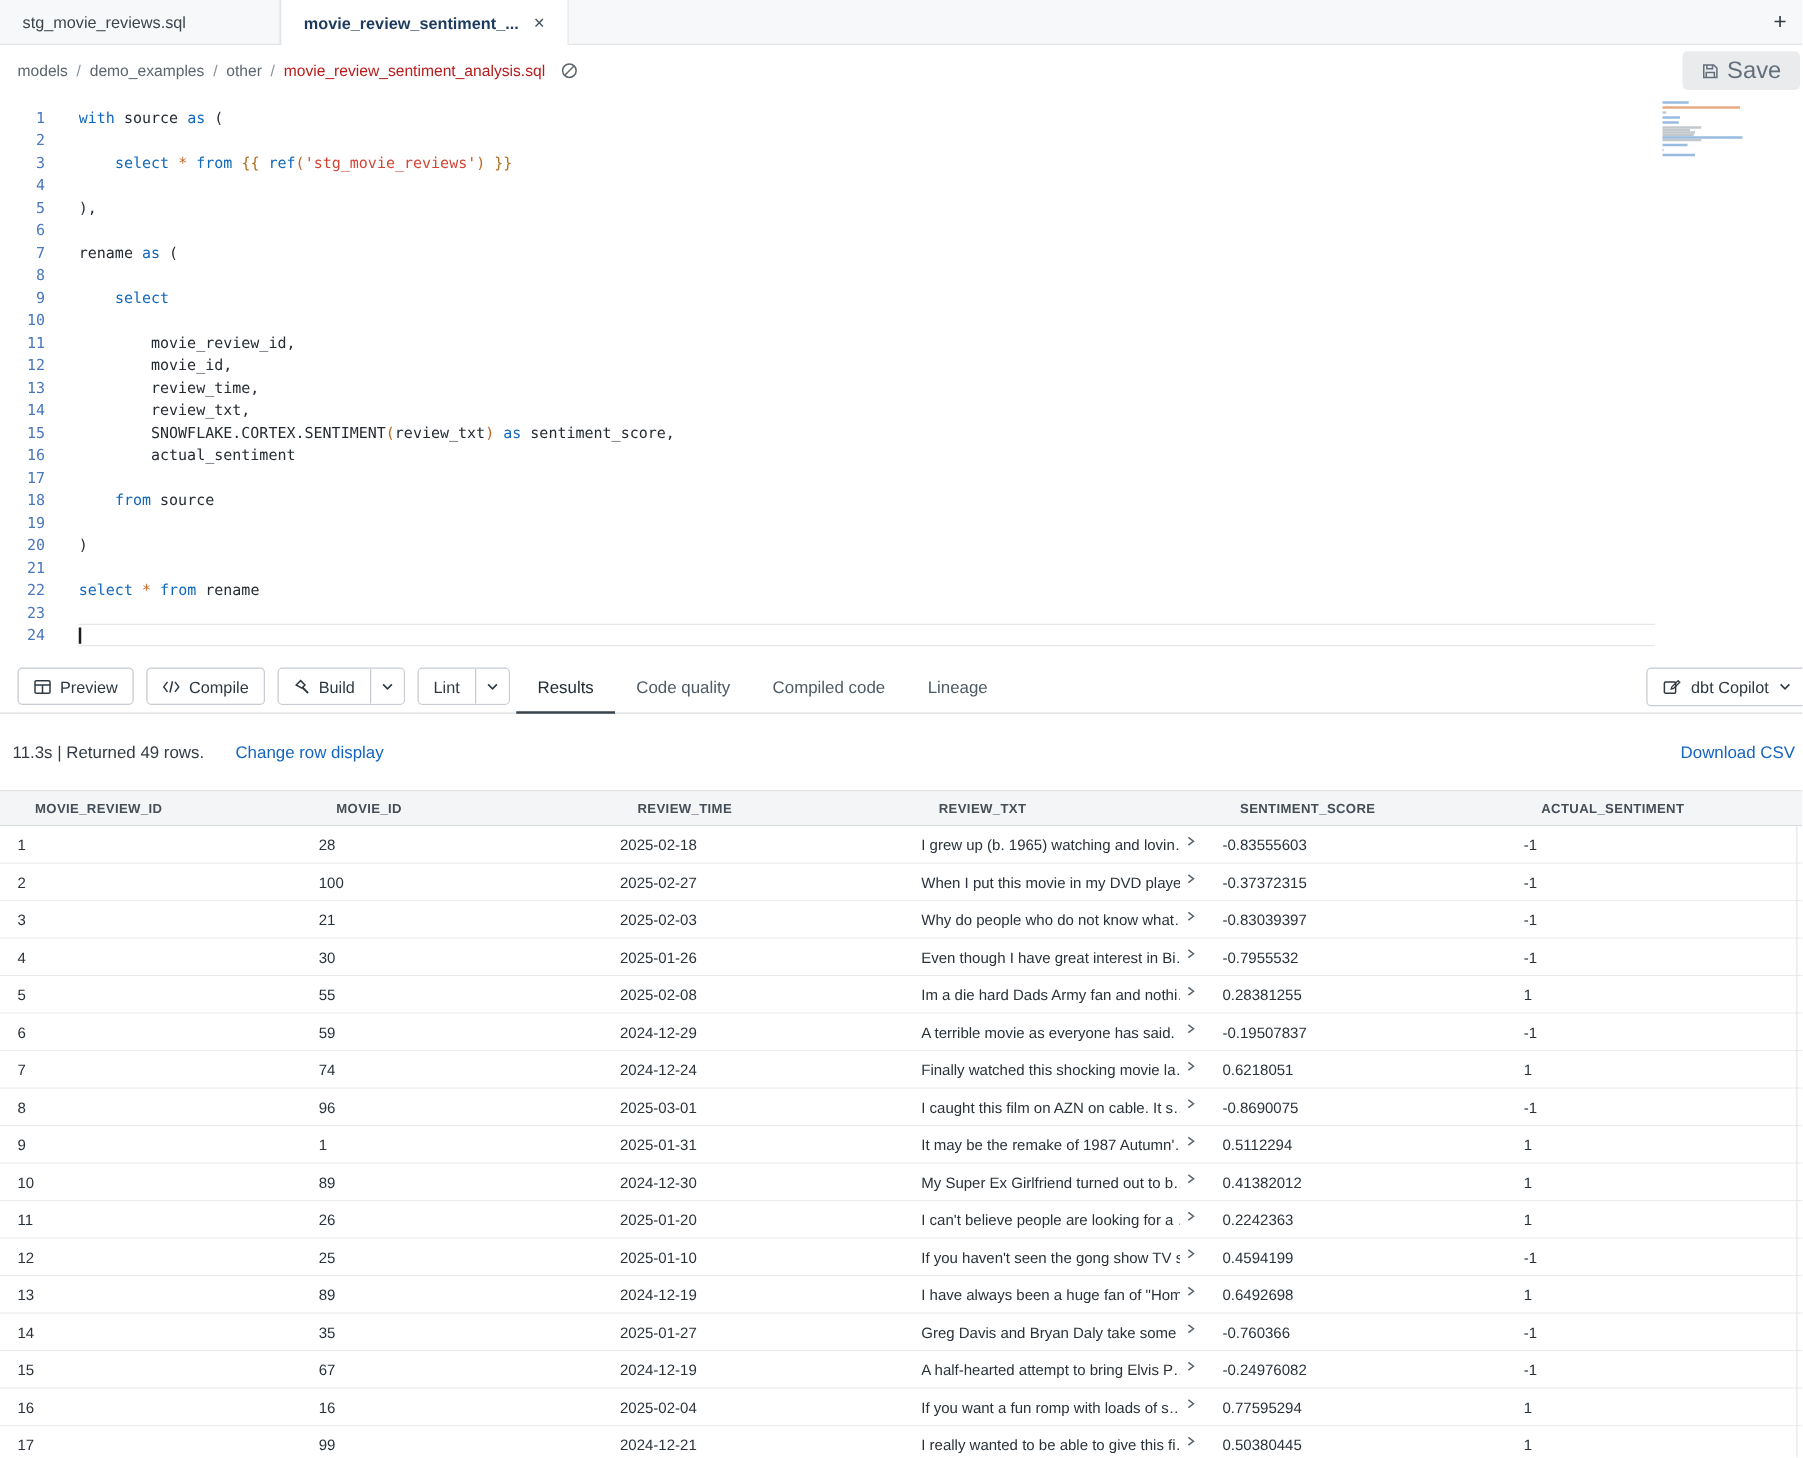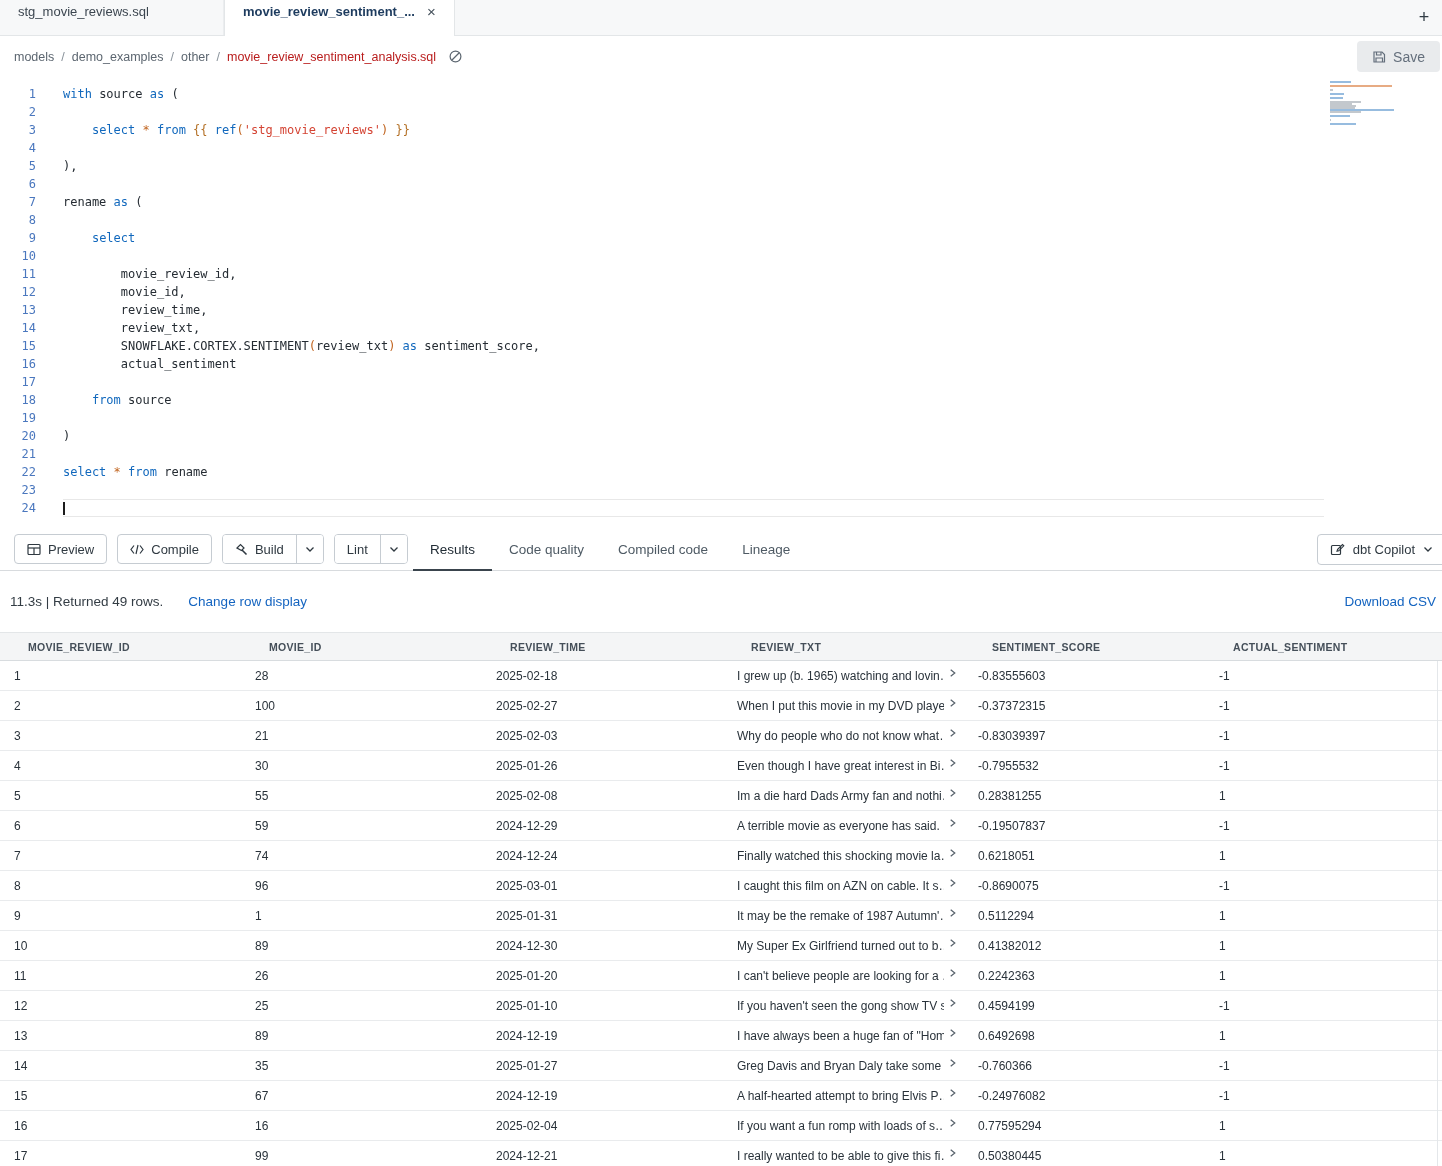--- a/index.html
+++ b/index.html
@@ -2,32 +2,32 @@
 <html><head>
 <meta charset="utf-8">
 <style>
   * { margin:0; padding:0; }
   body {
     width:1442px; height:1166px; overflow:hidden; background:#fff;
     font-family:"Liberation Sans", sans-serif; color:#2f3941;
   }
   
   .tabbar { height:36px; background:#f7f8f9; border-bottom:1px solid #e3e6e8; display:flex; align-items:stretch; box-sizing:border-box; }
-  .tab { display:flex; align-items:flex-start; padding:4px 18px; font-size:13px; color:#3c4650; cursor:pointer; box-sizing:border-box; }
+  .tab { display:flex; align-items:center; padding:4px 18px; font-size:13px; color:#3c4650; cursor:pointer; box-sizing:border-box; }
   .tab.inactive { min-width:224px; border-right:1px solid #ebedef; }
   .tab.active { min-width:222px; background:#fff; border-left:1px solid #e3e6e8; border-right:1px solid #e3e6e8; margin-bottom:-1px; color:#1d3b5e; font-weight:700; justify-content:space-between; }
   .tab-close { font-weight:400; color:#44505b; font-size:15px; margin-left:12px; line-height:1; }
   .newtab { margin-left:auto; width:36px; display:flex; align-items:center; justify-content:center; font-size:18px; color:#313b44; cursor:pointer; }
   
   .crumb-bar { height:41px; display:flex; align-items:center; padding-left:14px; box-sizing:border-box; position:relative; background:#fff; }
   .crumb { font-size:12.5px; color:#5c6670; display:flex; align-items:center; gap:7px; }
   .crumb .sep { color:#8a939b; }
   .crumb .leaf { color:#b91c1c; }
   .crumb-icon { margin-left:5px; display:flex; align-items:center; }
-  .save-btn { position:absolute; right:2px; top:5px; height:31px; display:inline-flex; align-items:center; gap:7px; background:#e9ebed; border:none; border-radius:4px; padding:0 15px; font-size:14px; color:#646f7c; font-family:inherit; cursor:pointer; }
+  .save-btn { position:absolute; right:2px; top:5px; height:31px; display:inline-flex; align-items:center; gap:7px; background:#e9ebed; border:none; border-radius:4px; padding:0 15px; font-size:19px; color:#646f7c; font-family:inherit; cursor:pointer; }
   
   .editor { position:relative; height:451px; box-sizing:border-box; padding-top:8px; background:#fff;
             font-family:"DejaVu Sans Mono", monospace; font-size:12px; line-height:18px; }
   .gutter { position:absolute; left:0; top:8px; width:36px; text-align:right; color:#4a77be; }
   .ln { height:18px; }
   .code-area { margin-left:63px; margin-right:118px; }
   .code-line { height:18px; white-space:pre; }
   .code-line.cur { box-sizing:border-box; border-top:1px solid #e8e8e8; border-bottom:1px solid #e8e8e8; }
   .cursor { display:inline-block; width:2px; height:13px; background:#1c1c1c; vertical-align:-2px; }
   .t-k { color:#1168bd; } .t-f { color:#1168bd; } .t-s { color:#d44434; }

